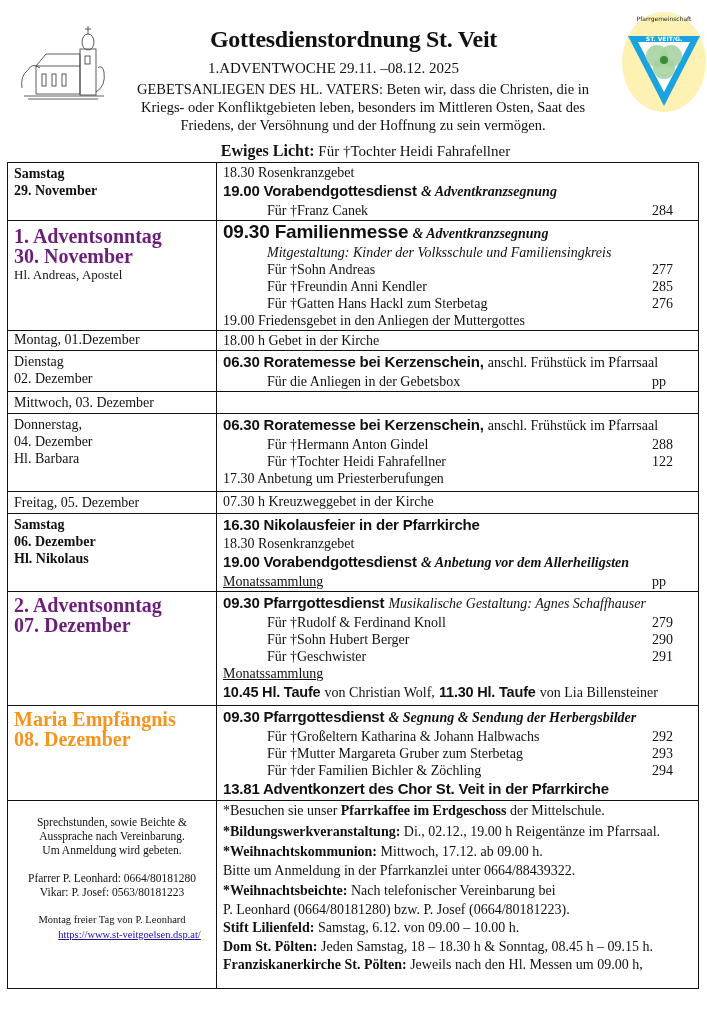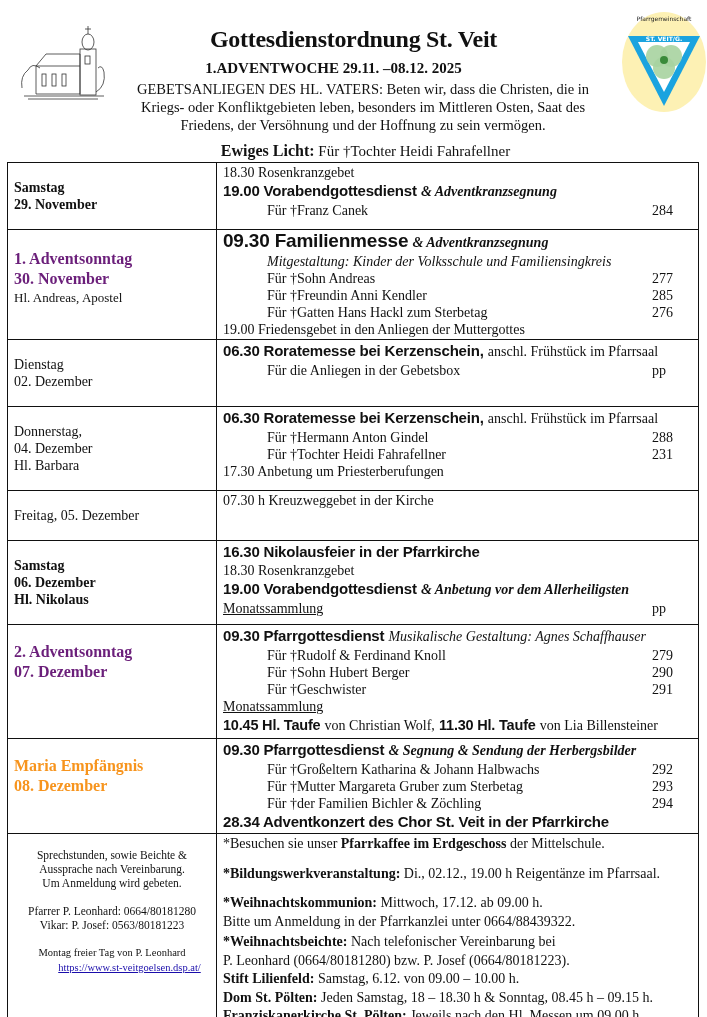--- a/index.html
+++ b/index.html
@@ -3,42 +3,42 @@
 <meta charset="utf-8">
 <style>
   html, body { margin:0; padding:0; background:#ffffff; }
   body { width:707px; height:1017px; position:relative; overflow:hidden;
          font-family:"Liberation Serif", "DejaVu Serif", serif; color:#111; }
   .church { position:absolute; left:18px; top:24px; width:92px; height:80px; }
   .logo { position:absolute; left:620px; top:10px; width:88px; height:104px; }
   .title { position:absolute; left:0; width:707px; text-align:center; top:26px;
            font-size:24px; font-weight:bold; letter-spacing:-0.3px; }
   .week { position:absolute; left:0; width:667px; text-align:center; top:60px;
-          font-size:15px; font-weight:bold; }
+          font-size:15px; font-weight:normal; }
   .prayer { position:absolute; left:118px; width:490px; text-align:center; top:80px;
             font-size:14.5px; line-height:18px; }
   .prayer b { font-weight:normal; }
   .ewiges { position:absolute; left:12px; width:707px; text-align:center; top:142px; font-size:15px; }
   .ewiges b { font-size:16px; }
 
   table.sched { position:absolute; left:7px; top:162px; width:692px; border-collapse:collapse; }
   table.sched td { border:1.5px solid #111; vertical-align:top; padding:0; }
-  td.day { width:196px; padding:16px 6px !important; font-size:14px; line-height:17px;margin-left:32px; }
+  td.day { width:196px; padding:2px 6px !important; font-size:14px; line-height:17px;margin-left:32px; }
   td.ev { padding:1px 6px !important; font-size:14px; }
   .line { display:flex; justify-content:space-between; align-items:baseline; line-height:17px; }
   .line.big { font-size:16.5px; line-height:20px; }
   .line.ind { padding-left:44px; }
   .sans-b { font-family:Liberation Sans, sans-serif; font-weight:bold; font-size:14px; letter-spacing:-0.2px; }
   .it { font-style:italic; font-size:14px; }
   .num { width:40px; text-align:left; flex:none; }
   .b { font-weight:bold; }
   .u { text-decoration:underline; }
   .purple { color:#6b1f7a; }
   .orange { color:#f7941d; }
-  .daybig { font-size:16px; line-height:20px; font-weight:bold;font-family:Liberation Serif, serif; }
+  .daybig { font-size:20px; line-height:20px; font-weight:bold;font-family:Liberation Serif, serif; }
   td.foot-left { text-align:center; font-size:11.5px; line-height:14px; padding:14px 4px 0 4px !important; }
   td.foot-left a { color:#1a0dab; text-decoration:underline;padding-left:35px; }
   td.foot-right { padding:1px 6px 8px 6px !important; font-size:14px; line-height:18.5px; }
 </style>
 </head>
 <body>
 
 <svg class="church" viewBox="0 0 92 80">
   <g fill="none" stroke="#333" stroke-width="0.8">
     <line x1="70" y1="2" x2="70" y2="10"></line>
@@ -121,55 +121,65 @@
             <span class="num">285</span>
           </div>
       <div class="line ind">
             <span>Für †Gatten Hans Hackl zum Sterbetag</span>
             <span class="num">276</span>
           </div>
       <div class="line">19.00 Friedensgebet in den Anliegen der Muttergottes</div>
     </td>
   </tr>
 
+  <tr style="height:19px">
+    <td class="day" style="padding-top:0 !important">Montag, 01.Dezember</td>
+    <td class="ev">
+          <div class="line">18.00 h Gebet in der Kirche</div>
+        </td>
+  </tr>
 
   <tr style="height:41px">
     <td class="day">
       <div>Dienstag</div>
       <div>02. Dezember</div>
     </td>
     <td class="ev">
       <div class="line big">
             <span><span class="sans-b" style="font-size:15px">06.30 Roratemesse bei Kerzenschein,</span> <span style="font-size:14px">anschl. Frühstück im Pfarrsaal</span></span>
           </div>
       <div class="line ind">
             <span>Für die Anliegen in der Gebetsbox</span>
             <span class="num">pp</span>
           </div>
     </td>
   </tr>
 
+  <tr style="height:20px">
+    <td class="day">Mittwoch, 03. Dezember</td>
+    <td class="ev"></td>
+  </tr>
 
   <tr style="height:78px">
     <td class="day">
       <div>Donnerstag,</div>
       <div>04. Dezember</div>
       <div>Hl. Barbara</div>
     </td>
     <td class="ev">
       <div class="line big">
             <span><span class="sans-b" style="font-size:15px">06.30 Roratemesse bei Kerzenschein,</span> <span style="font-size:14px">anschl. Frühstück im Pfarrsaal</span></span>
           </div>
       <div class="line ind">
             <span>Für †Hermann Anton Gindel</span>
             <span class="num">288</span>
           </div>
       <div class="line ind">
             <span>Für †Tochter Heidi Fahrafellner</span>
-            <span class="num">231</span>
+            <span class="num">122</span>
           </div>
       <div class="line">17.30 Anbetung um Priesterberufungen</div>
     </td>
   </tr>
 
   <tr style="height:20px">
     <td class="day">Freitag, 05. Dezember</td>
     <td class="ev">
           <div class="line">07.30 h Kreuzweggebet in der Kirche</div>
         </td>
@@ -241,41 +251,41 @@
           </div>
       <div class="line ind">
             <span>Für †Mutter Margareta Gruber zum Sterbetag</span>
             <span class="num">293</span>
           </div>
       <div class="line ind">
             <span>Für †der Familien Bichler &amp; Zöchling</span>
             <span class="num">294</span>
           </div>
       <div class="line big">
-            <span class="sans-b" style="font-size:15px">28.34 Adventkonzert des Chor St. Veit in der Pfarrkirche</span>
+            <span class="sans-b" style="font-size:15px">13.81 Adventkonzert des Chor St. Veit in der Pfarrkirche</span>
           </div>
     </td>
   </tr>
 
   <tr style="height:188px">
     <td class="foot-left">
       <div>Sprechstunden, sowie Beichte &amp;</div>
       <div>Aussprache nach Vereinbarung.</div>
       <div>Um Anmeldung wird gebeten.</div>
       <div style="height:14px"></div>
       <div>Pfarrer P. Leonhard: 0664/80181280</div>
       <div>Vikar: P. Josef: 0563/80181223</div>
       <div style="height:14px"></div>
       <div style="font-size:10.5px">Montag freier Tag von P. Leonhard</div>
       <a href="#" style="font-size:10.5px">https://www.st-veitgoelsen.dsp.at/</a>
     </td>
     <td class="foot-right">
       <div><span>*Besuchen sie unser </span><span class="b">Pfarrkaffee im Erdgeschoss</span><span> der Mittelschule.</span></div>
-      <div style="margin-top:11px"><span class="b">*Bildungswerkveranstaltung:</span><span> Di., 02.12., 19.00 h Reigentänze im Pfarrsaal.</span></div>
-      <div style="margin-top:11px"><span class="b">*Weihnachtskommunion:</span><span> Mittwoch, 17.12. ab 09.00 h.</span></div>
+      <div style="margin-top:2px"><span class="b">*Bildungswerkveranstaltung:</span><span> Di., 02.12., 19.00 h Reigentänze im Pfarrsaal.</span></div>
+      <div style="margin-top:2px"><span class="b">*Weihnachtskommunion:</span><span> Mittwoch, 17.12. ab 09.00 h.</span></div>
       <div>Bitte um Anmeldung in der Pfarrkanzlei unter 0664/88439322.</div>
       <div style="margin-top:2px"><span class="b">*Weihnachtsbeichte:</span><span> Nach telefonischer Vereinbarung bei</span></div>
       <div>P. Leonhard (0664/80181280) bzw. P. Josef (0664/80181223).</div>
       <div><span class="b">Stift Lilienfeld:</span><span> Samstag, 6.12. von 09.00 – 10.00 h.</span></div>
       <div><span class="b">Dom St. Pölten:</span><span> Jeden Samstag, 18 – 18.30 h &amp; Sonntag, 08.45 h – 09.15 h.</span></div>
       <div><span class="b">Franziskanerkirche St. Pölten:</span><span> Jeweils nach den Hl. Messen um 09.00 h,</span></div>
 
     </td>
   </tr>
 </tbody>

